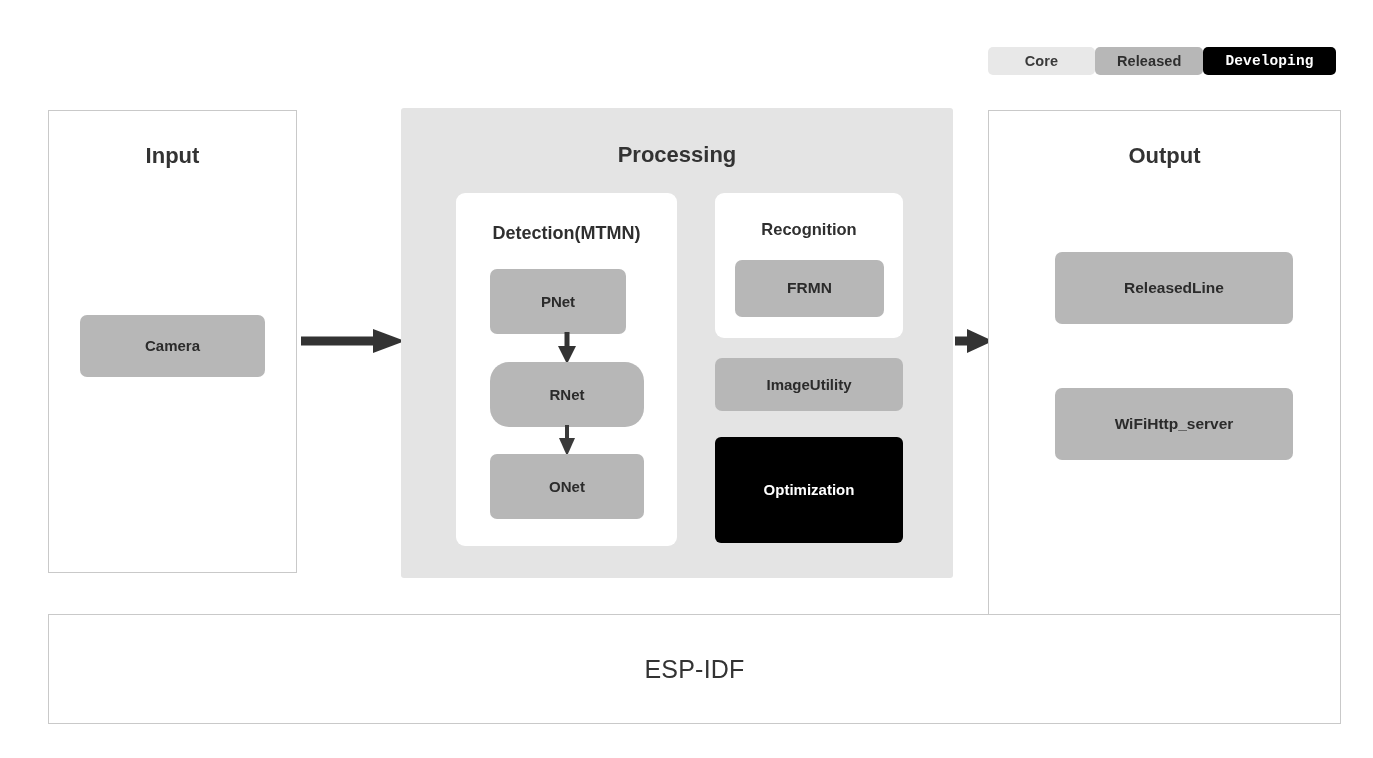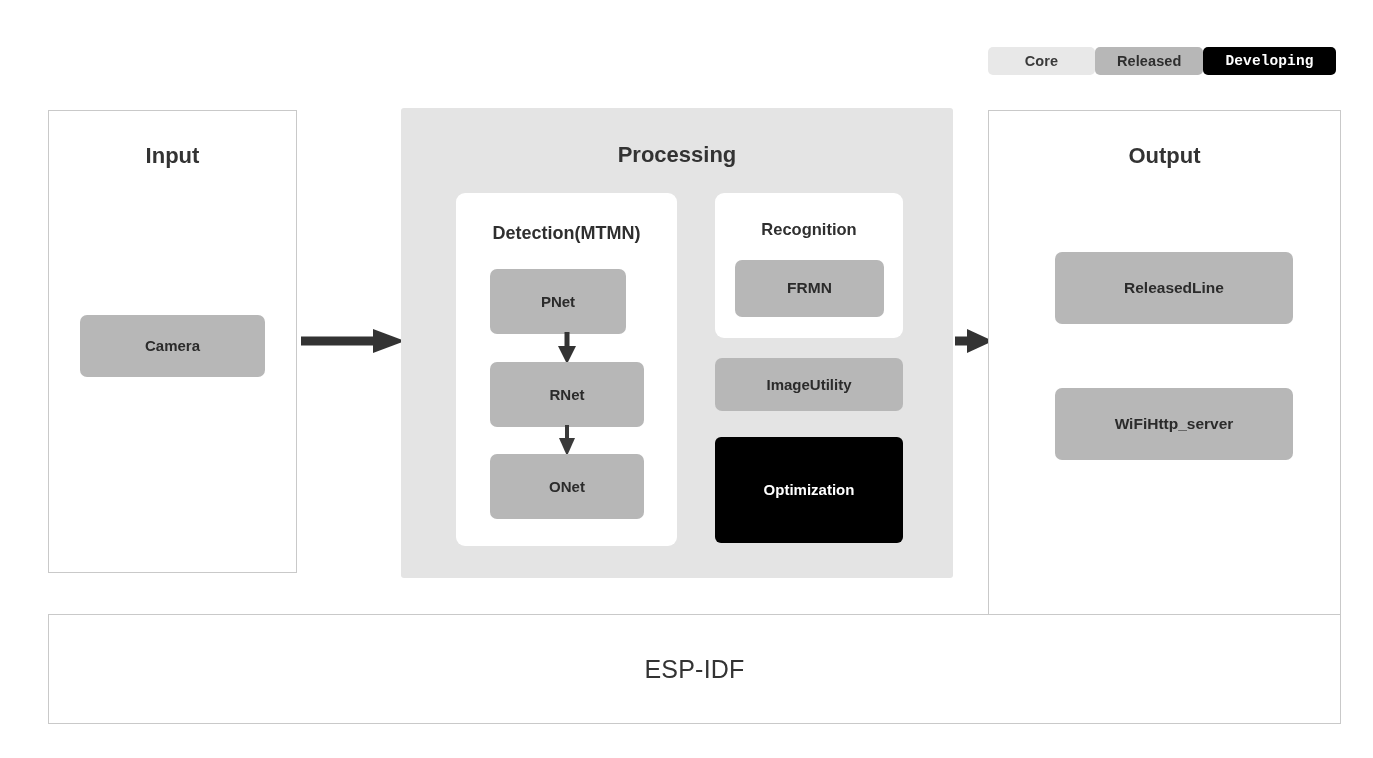--- a/index.html
+++ b/index.html
@@ -178,20 +178,21 @@
     width: 136px;
     height: 65px;
     font-size: 15px;
   }
   #block-rnet {
     left: 34px;
     top: 169px;
     width: 154px;
     height: 65px;
     font-size: 15px;
+    border-radius: 19px;
   }
   #block-onet {
     left: 34px;
     top: 261px;
     width: 154px;
     height: 65px;
     font-size: 15px;
   }
 
   

